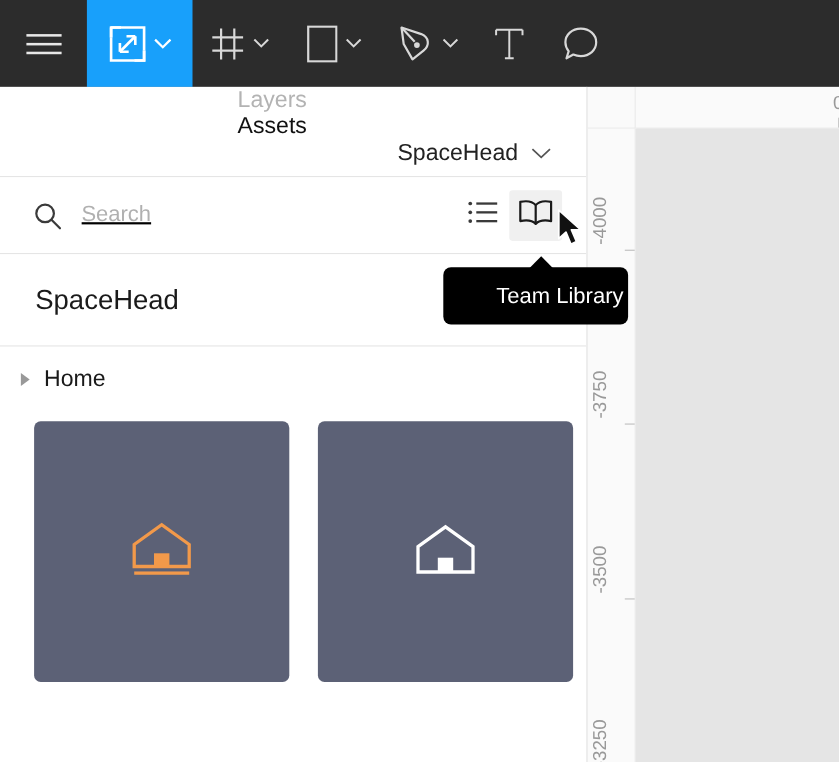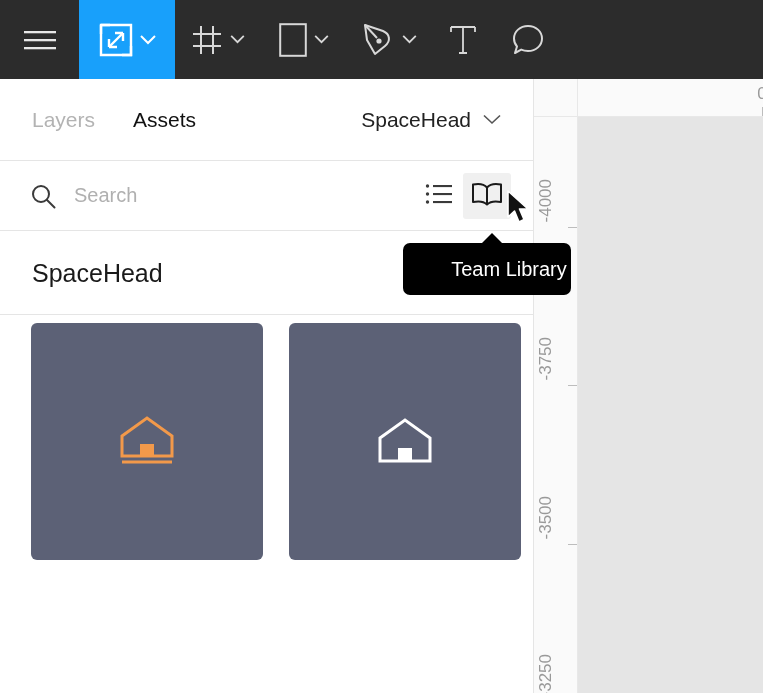--- a/index.html
+++ b/index.html
@@ -47,20 +47,21 @@
     width: 534px; height: 614px;
     background: #ffffff;
     border-right: 1px solid #e5e5e5;
     overflow: hidden;
   }
   .panel-tabs {
     height: 82px;
     display: flex; align-items: center;
     padding: 0 32px;
     border-bottom: 1px solid #e5e5e5;
+    flex-direction: column;
   }
   .tab {
     font-size: 21px;
     color: #b3b3b3;
     margin-right: 38px;
     cursor: default;
   }
   .tab.active { color: #111111; font-weight: normal; }
   .lib-select {
     margin-left: auto;
@@ -69,20 +70,21 @@
     cursor: default;
   }
   .lib-select .chev-sm { margin-left: 12px; display: flex; }
 
   .search-row {
     height: 70px;
     display: flex; align-items: center;
     padding: 0 22px 0 30px;
     border-bottom: 1px solid #e5e5e5;
     position: relative;
+    text-decoration: underline;
   }
   .search-icon { margin-right: 18px; display: flex; }
   .search-input {
     border: none; outline: none;
     font-size: 20px;
     font-family: "Liberation Sans", sans-serif;
     color: #333;
     flex: 1;
     background: transparent;
   }
@@ -355,20 +357,28 @@
             <path d="M16 6.5 C13 3 7 2.5 2 3.5 V21 C7 20 13 20.5 16 23.5
                      C19 20.5 25 20 30 21 V3.5 C25 2.5 19 3 16 6.5 Z" fill="none" stroke="#1a1a1a" stroke-width="2" stroke-linejoin="round"></path>
             <path d="M16 6.5 V23.5" stroke="#1a1a1a" stroke-width="2"></path>
           </svg>
         </span>
       </div>
     </div>
 
     <div class="lib-title">SpaceHead</div>
 
+    <div class="group-row">
+      <span class="caret">
+        <svg width="12" height="14" viewBox="0 0 12 14">
+          <path d="M2 1 L10 7 L2 13 Z" fill="#999999"></path>
+        </svg>
+      </span>
+      <span class="gname">Home</span>
+    </div>
 
 
     <div class="thumb-grid">
       <div class="thumb">
         <span>
           <svg width="56" height="52" viewBox="0 0 56 52">
             <path d="M3 22 L28 4 L53 22 V42 H3 Z" fill="none" stroke="#f2994a" stroke-width="3"></path>
             <rect x="21" y="30" width="14" height="13" fill="#f2994a"></rect>
             <rect x="3" y="46.5" width="50" height="3" fill="#f2994a"></rect>
           </svg>

